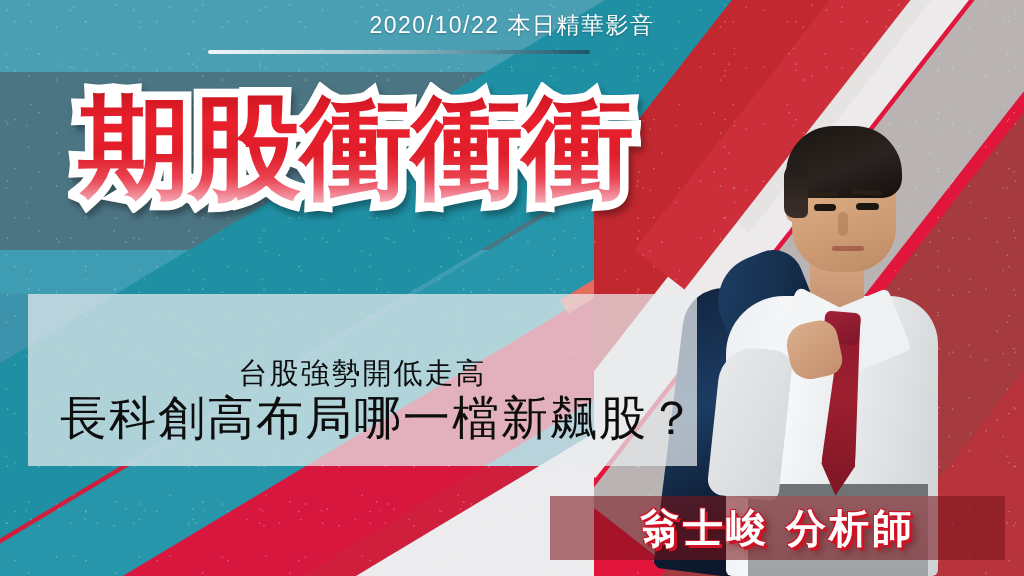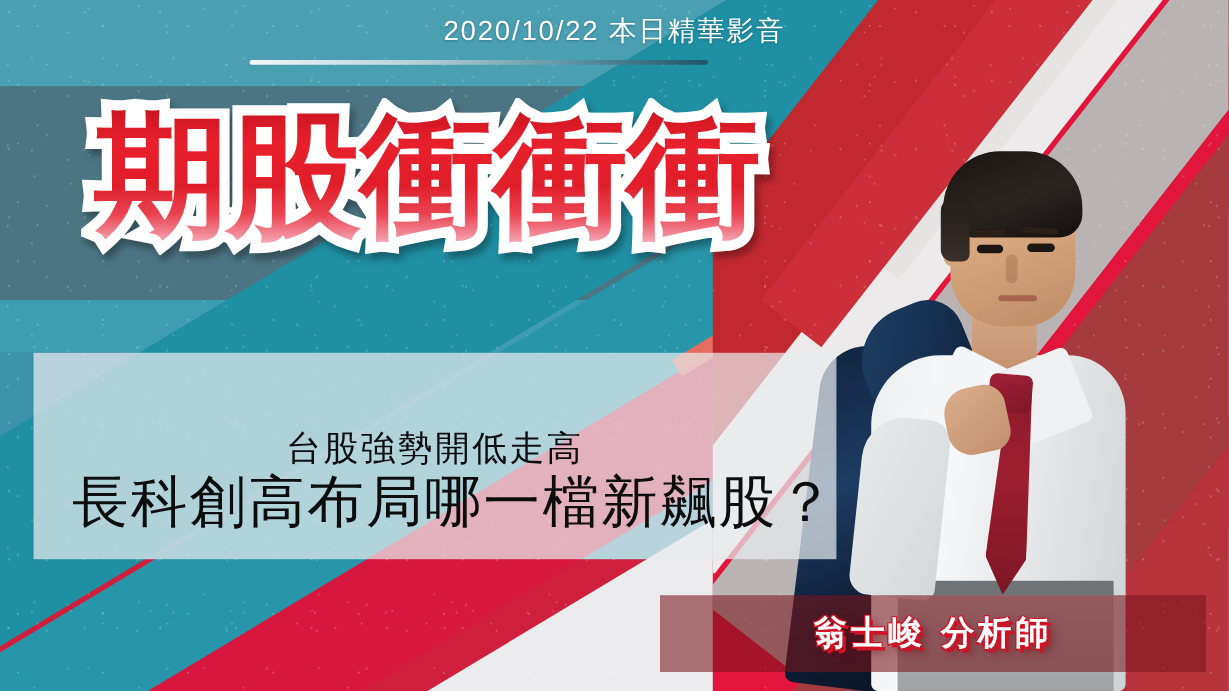--- a/index.html
+++ b/index.html
@@ -244,21 +244,21 @@
     position:absolute; left:550px; top:496px; width:455px; height:64px;
     background:rgba(120,20,28,.58);
     z-index:42;
   }
   .name-text {
     position:absolute; left:550px; top:497px; width:455px; height:62px;
     display:flex; align-items:center; justify-content:center;
     color:#ffffff;
     font-family:"DejaVu Sans", sans-serif;
     font-weight:bold;
-    font-size:28px;
+    font-size:40px;
     letter-spacing:3px;
     white-space:nowrap;
     text-shadow:3px 3px 0 #cf1324, -1px -1px 0 #cf1324, 1px -1px 0 #cf1324, -1px 1px 0 #cf1324, 5px 5px 7px rgba(90,0,8,.55);
     z-index:43;
   }
 </style>
 </head>
 <body>
 
 <div id="stage">

